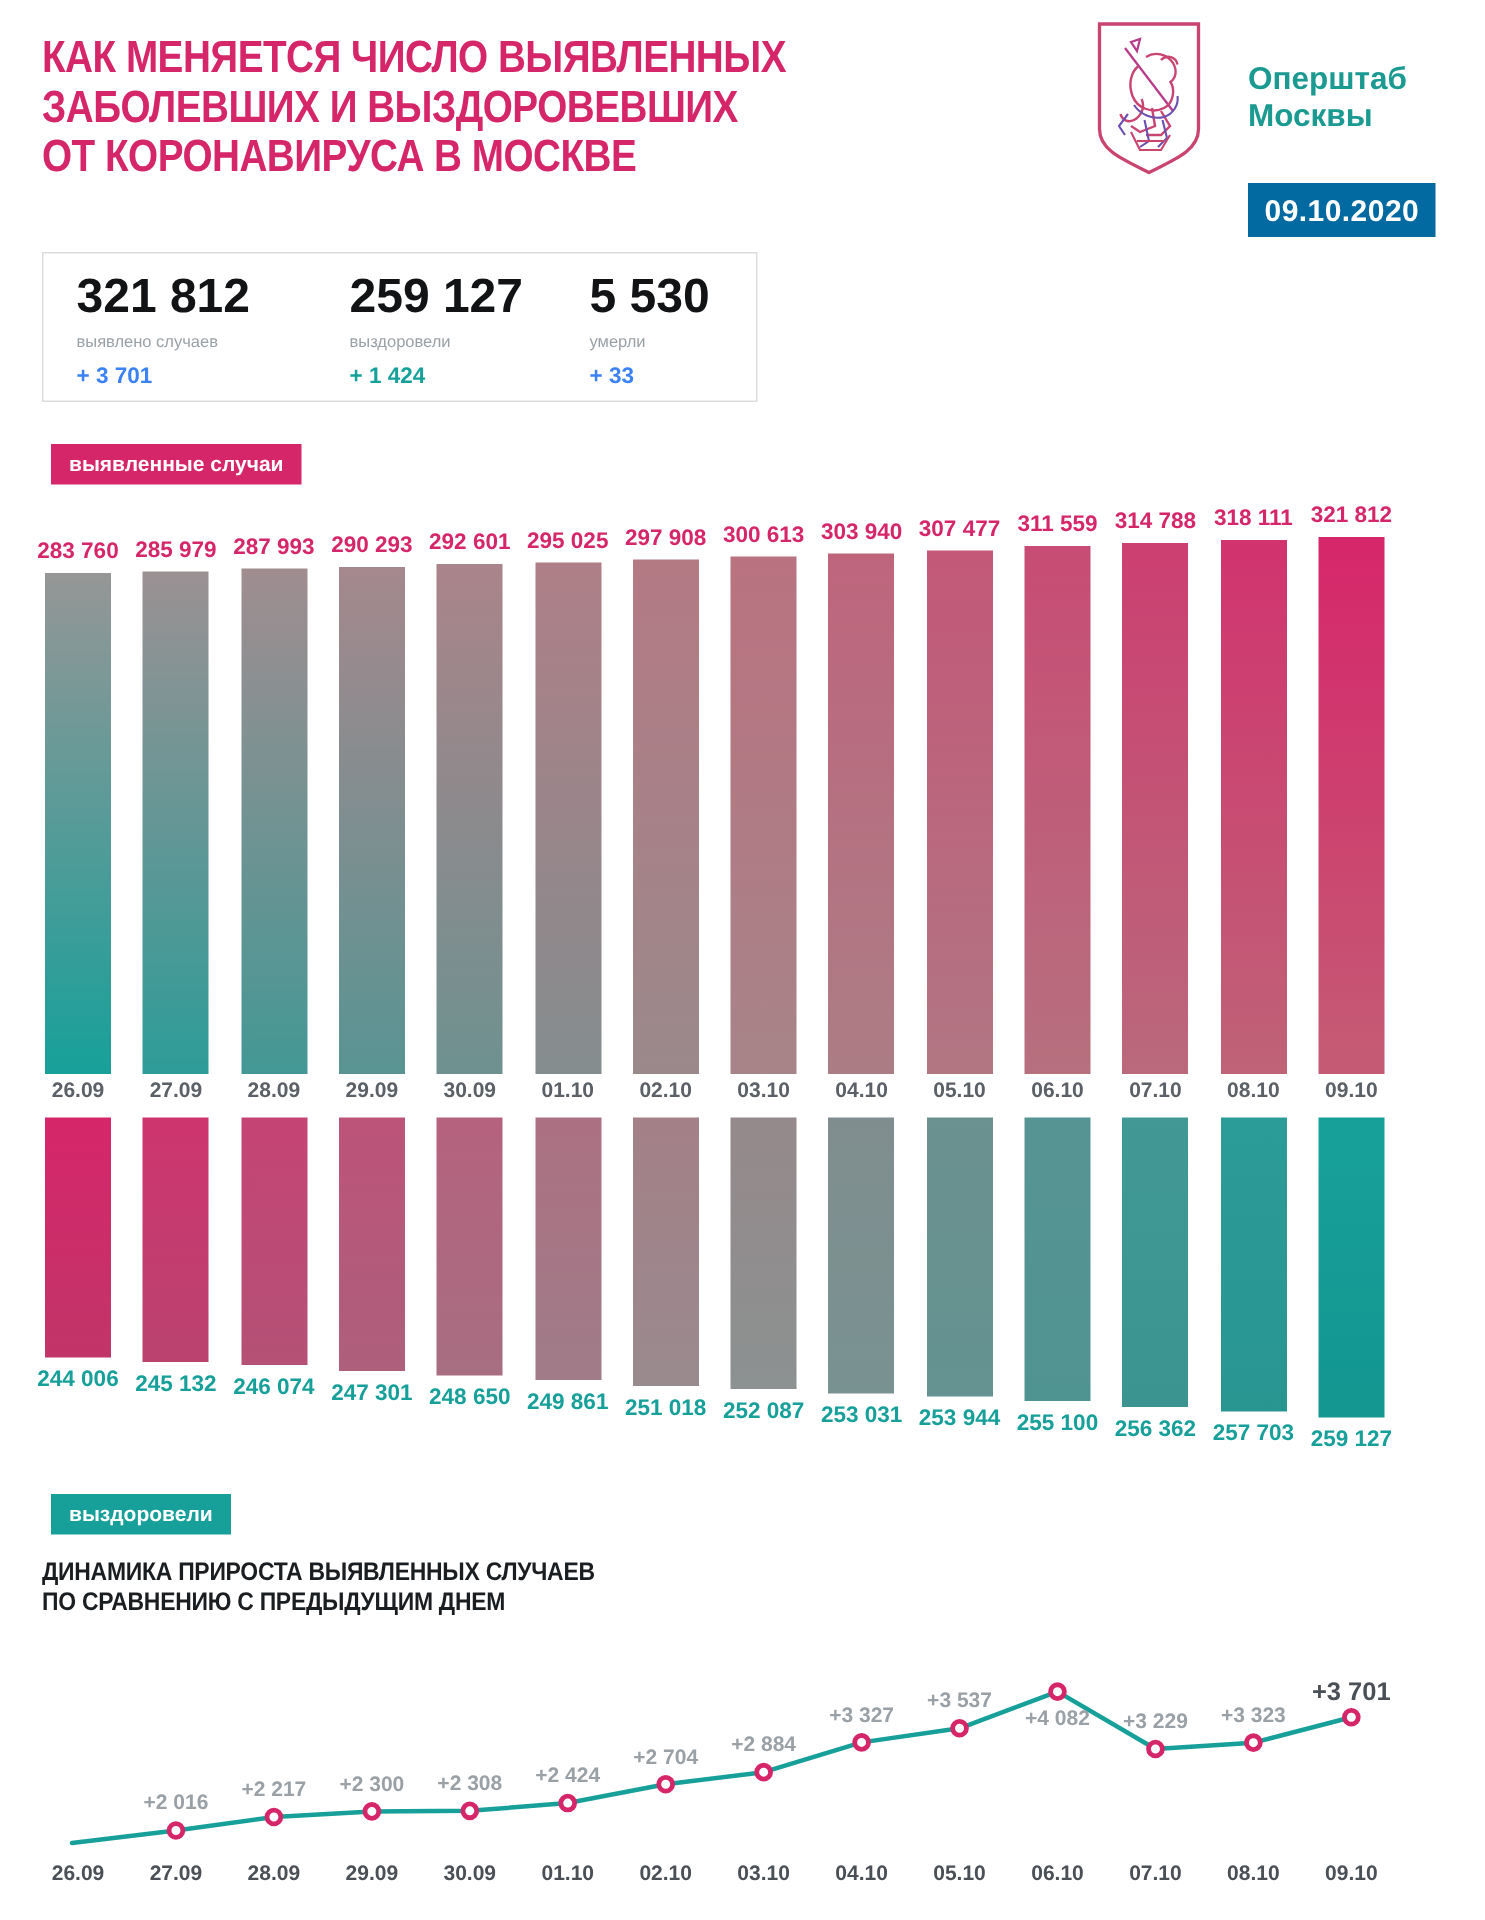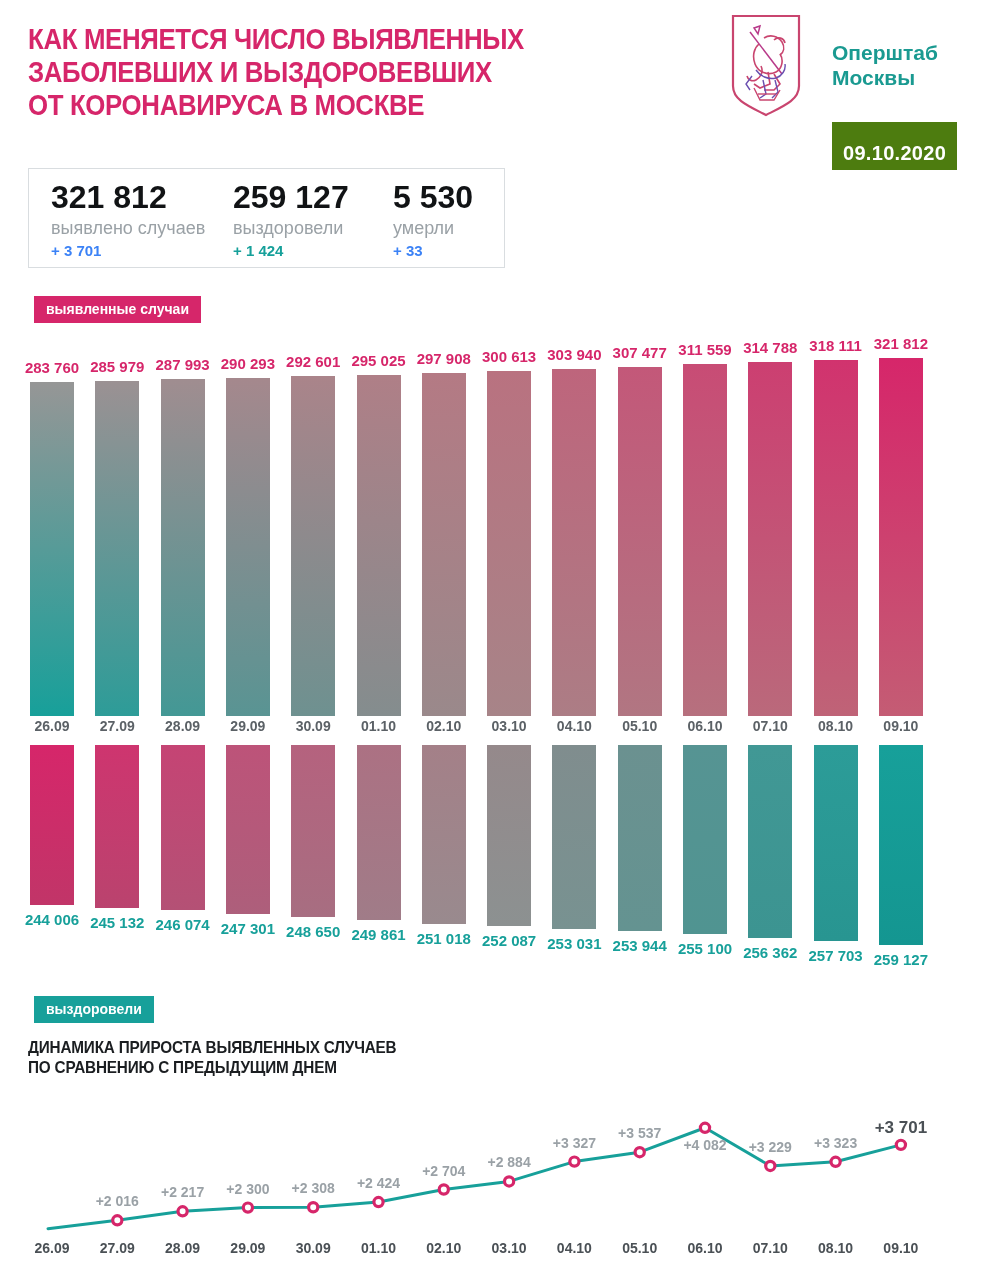--- a/index.html
+++ b/index.html
@@ -31,37 +31,37 @@
 
   .brand{position:absolute;left:730px;top:14px;width:250px;height:128px;}
   .emblem{position:absolute;left:0px;top:0px;width:72px;height:104px;}
   .brandtext{
     position:absolute;left:102px;top:26px;
     color:#1a9a91;font-weight:bold;font-size:21px;line-height:25px;
   }
   .brandtext span{display:block;}
   .datebadge{
     position:absolute;left:102px;top:108px;
-    background:#4d7c0f;color:#ffffff;
+    background:#0369a1;color:#ffffff;
     font-weight:bold;font-size:20px;
-    padding:20px 11px 5px 11px;
+    padding:8px 11px 5px 11px;
     letter-spacing:0.3px;
   }
 
   
   .summary{
     position:absolute;left:28px;top:168px;width:477px;height:100px;
     border:1px solid #d9dde0;background:#ffffff;box-sizing:border-box;
   }
   .scell{position:absolute;top:10px;}
   .scell.c1{left:22px;}
   .scell.c2{left:204px;}
   .scell.c3{left:364px;}
   .snum{color:#111315;font-weight:bold;font-size:32px;line-height:36px;white-space:nowrap;}
-  .slabel{color:#9aa1a6;font-size:18px;line-height:20px;margin-top:3px;white-space:nowrap;}
+  .slabel{color:#9aa1a6;font-size:11px;line-height:20px;margin-top:3px;white-space:nowrap;}
   .sdelta{font-weight:bold;font-size:15px;line-height:20px;margin-top:3px;white-space:nowrap;}
   .sdelta.pink{color:#3b82f6;}
   .sdelta.teal{color:#16a09a;}
 
   
   .chip{
     position:absolute;
     color:#ffffff;font-weight:bold;font-size:14px;
     padding:5px 12px 6px 12px;white-space:nowrap;
   }

